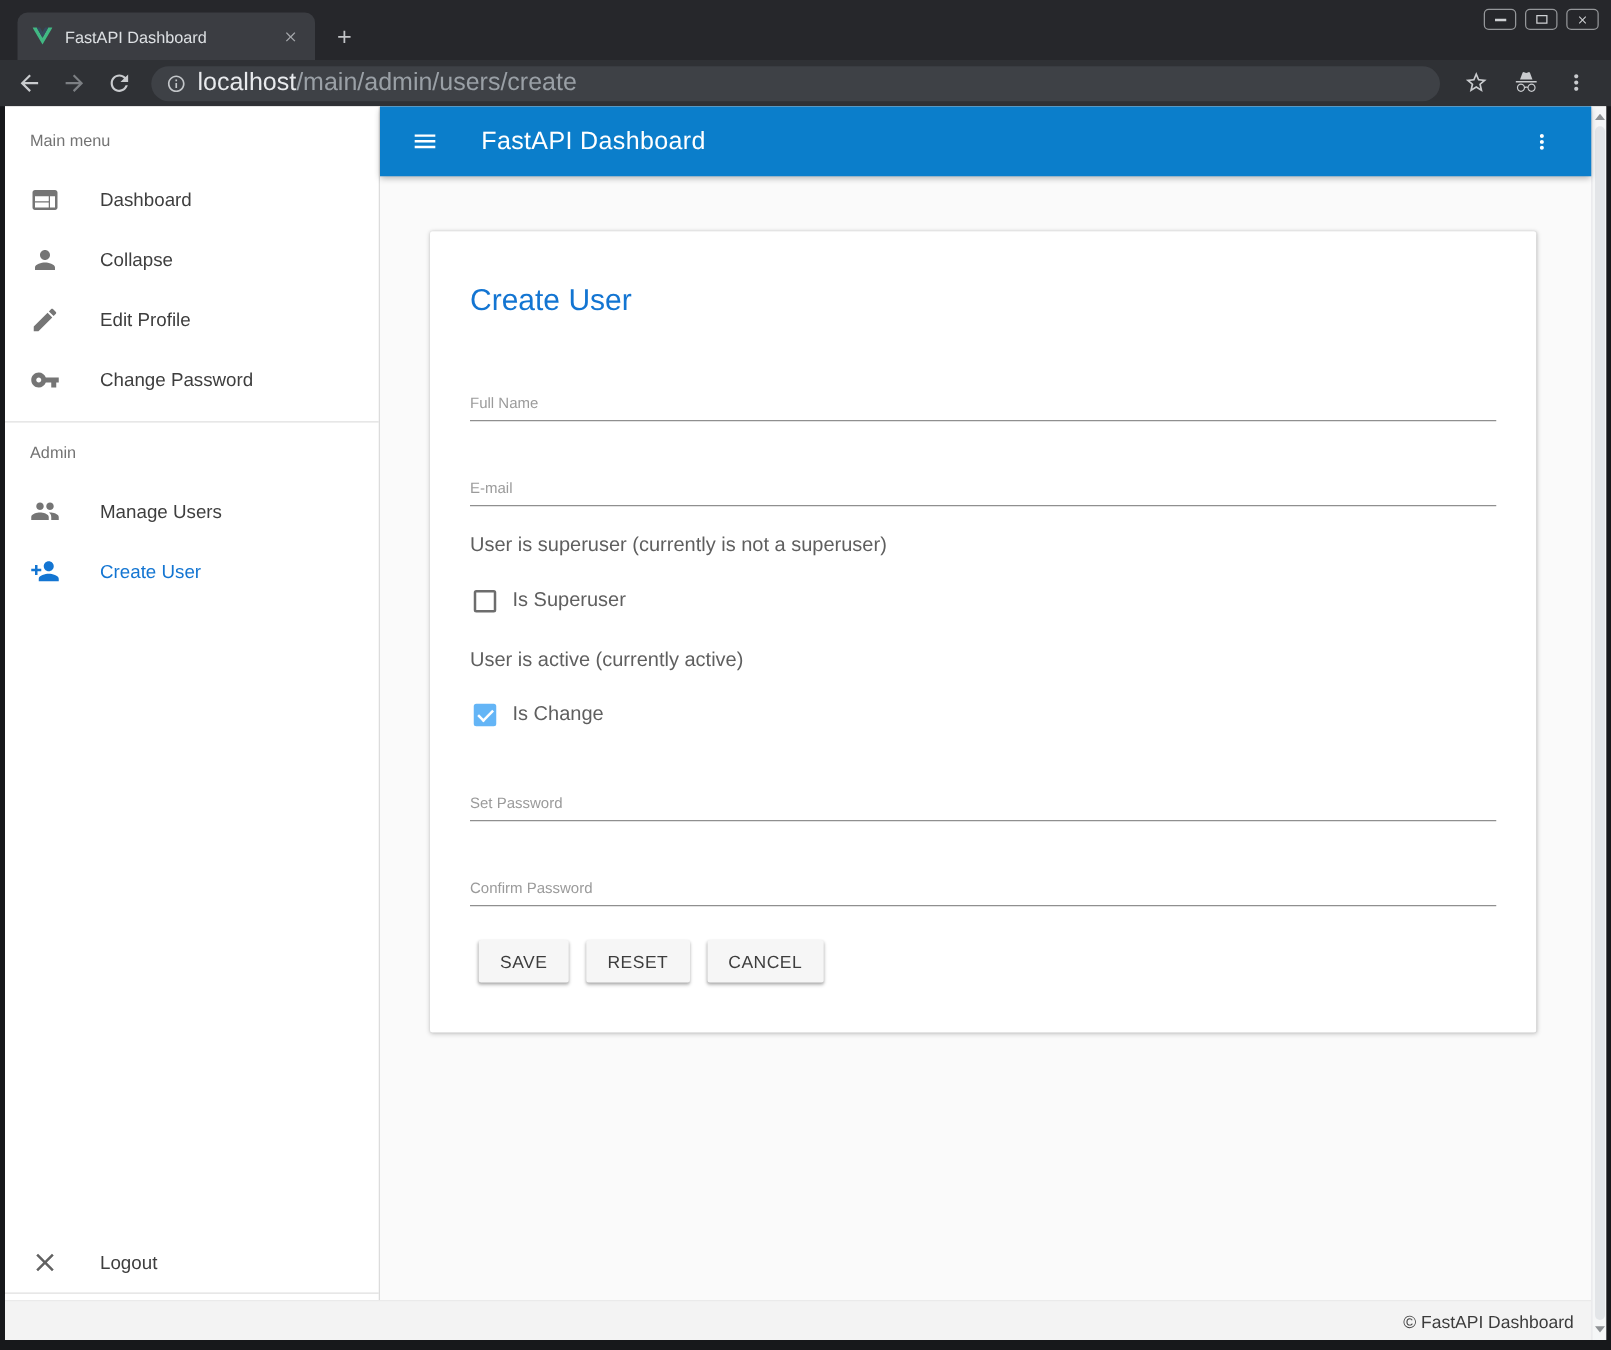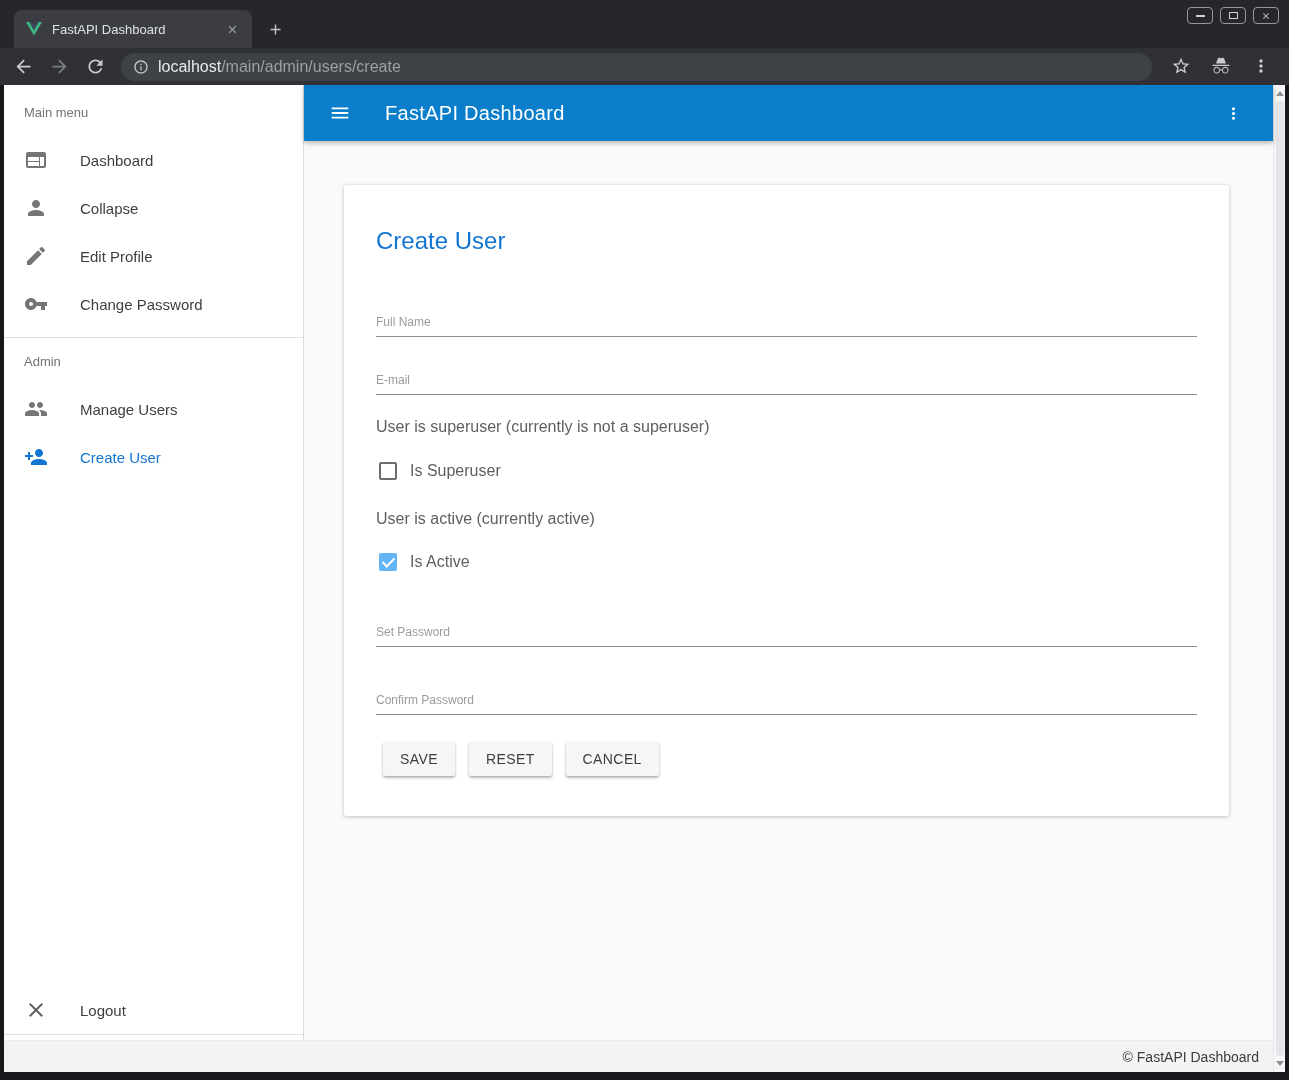--- a/index.html
+++ b/index.html
@@ -23,21 +23,21 @@
   .glyph-min{width:9px;height:2px;background:#cfd1d4;}
   .glyph-max{width:9px;height:7px;border:1.5px solid #cfd1d4;}
   .win-btn svg{width:10px;height:10px;fill:#cfd1d4;}
 
   .toolbar{position:absolute;left:0;top:48px;right:0;height:37px;background:#2f3135;
            display:flex;align-items:center;padding:0 13px;gap:15px;}
   .nav-ic{width:21px;height:21px;flex:0 0 auto;}
   .nav-ic svg{width:21px;height:21px;fill:#c9cbce;}
   .nav-ic.disabled svg{fill:#7c7f83;}
   .urlbar{flex:1;height:28px;background:#3e4146;border-radius:14px;display:flex;align-items:center;
-          padding:0 12px;gap:9px;font-size:16px;min-width:0;}
+          padding:0 12px;gap:9px;font-size:20px;min-width:0;}
   .urlbar svg{width:16px;height:16px;fill:#c3c6c9;flex:0 0 auto;}
   .url-host{color:#e8eaed;}
   .url-path{color:#9aa0a6;}
   .tool-right{display:flex;align-items:center;gap:19px;padding:0 4px;}
   .tool-right .nav-ic svg{width:20px;height:20px;}
 
   
   .content{position:absolute;left:4px;right:4px;top:85px;bottom:8px;background:#fafafa;overflow:hidden;}
 
   .scrollbar{position:absolute;right:0;top:0;bottom:0;width:12px;background:#f5f6f7;border-left:1px solid #e7e8ea;}
@@ -68,21 +68,21 @@
   .appbar-kebab{margin-left:auto;margin-right:28px;width:24px;height:24px;display:flex;align-items:center;justify-content:center;}
   .appbar-kebab svg{width:19px;height:19px;fill:#fff;}
 
   .main{position:absolute;left:300px;right:12px;top:56px;bottom:32px;}
   .card{position:absolute;left:40px;top:44px;width:885px;background:#fff;border-radius:2px;
         padding:0 32px 40px;box-shadow:0 1px 4px rgba(0,0,0,.2), 0 0 2px rgba(0,0,0,.1);}
   .card-title{margin-top:40px;font-size:24px;line-height:32px;font-weight:400;color:var(--accent);}
   .fld{display:block;width:100%;height:30px;border:0;border-bottom:1px solid #8f8f8f;background:transparent;
        font-size:12px;color:#404040;outline:none;font-family:"Liberation Sans",sans-serif;}
   .fld::placeholder{color:#9b9b9b;opacity:1;}
-  .f1{margin-top:50px;} .f2{margin-top:28px;} .f3{margin-top:43px;} .f4{margin-top:38px;}
+  .f1{margin-top:50px;} .f2{margin-top:38px;} .f3{margin-top:43px;} .f4{margin-top:38px;}
   .hint{font-size:16px;line-height:22px;color:#5f5f5f;}
   .hint1{margin-top:21px;} .hint2{margin-top:25px;}
   .cbrow{display:flex;align-items:center;height:24px;cursor:pointer;}
   .cb1{margin-top:21px;} .cb2{margin-top:20px;}
   .cb{width:18px;height:18px;border:2px solid #6d6d6d;border-radius:2px;margin-left:3px;position:relative;flex:0 0 auto;}
   .cb.checked{background:var(--cbblue);border-color:var(--cbblue);}
   .cb.checked::after{content:"";position:absolute;left:4px;top:0px;width:5px;height:10px;
       border:solid #fff;border-width:0 2px 2px 0;transform:rotate(45deg);}
   .cb-label{margin-left:13px;font-size:16px;color:#5f5f5f;}
   .btn-row{margin-top:27px;display:flex;gap:14px;padding-left:7px;}
@@ -248,21 +248,21 @@
       <input class="fld f1" placeholder="Full Name" style="">
       <input class="fld f2" placeholder="E-mail" style="">
       <div class="hint hint1">User is superuser (currently is not a superuser)</div>
       <div class="cbrow cb1">
         <span class="cb"></span>
         <span class="cb-label">Is Superuser</span>
       </div>
       <div class="hint hint2">User is active (currently active)</div>
       <div class="cbrow cb2">
         <span class="cb checked"></span>
-        <span class="cb-label">Is Active</span>
+        <span class="cb-label">Is Change</span>
       </div>
       <input class="fld f3" type="password" placeholder="Set Password" style="">
       <input class="fld f4" type="password" placeholder="Confirm Password" style="">
       <div class="btn-row">
         <button class="btn">SAVE</button>
         <button class="btn">RESET</button>
         <button class="btn">CANCEL</button>
       </div>
     </div>
   </div>

